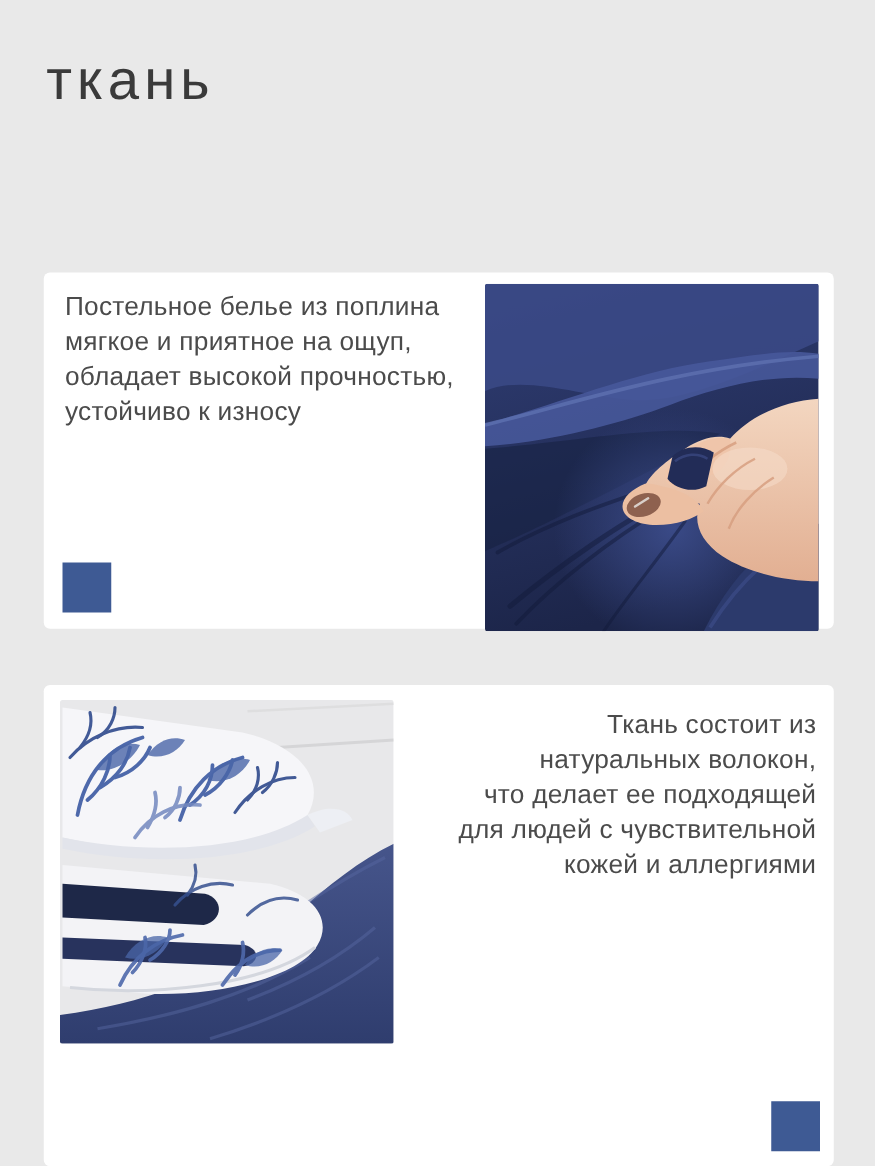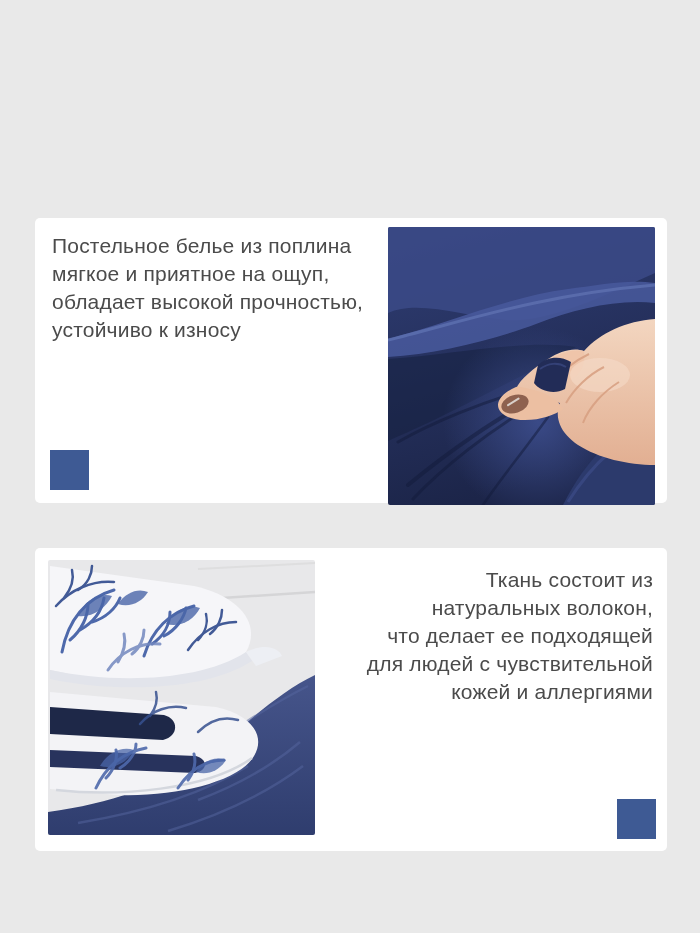--- a/index.html
+++ b/index.html
@@ -22,21 +22,21 @@
     margin:0;font-size:62px;font-weight:800;color:#2b2b2b;
     letter-spacing:4px;line-height:62px;
   }
 
   
   .card{
     position:absolute;left:35px;width:632px;
     background:#ffffff;border-radius:5px;
   }
   .card1{top:218px;height:285px;}
-  .card2{top:548px;height:303px;}
+  .card2{top:548px;height:385px;}
 
   .card-text{
     margin:0;position:absolute;
     font-size:21px;line-height:28px;color:#4b4b4b;
     letter-spacing:.2px;white-space:pre-line;
   }
   .card1 .card-text{left:17px;top:14px;width:360px;text-align:left;}
   .card2 .card-text{right:14px;top:18px;width:300px;text-align:right;}
 
   .photo{position:absolute;overflow:hidden;border-radius:2px;}
@@ -47,20 +47,21 @@
   .accent-square{position:absolute;width:39px;height:40px;background:#3e5a94;}
   .sq1{left:15px;bottom:13px;}
   .sq2{right:11px;bottom:12px;}
 </style>
 </head>
 <body style="background: rgb(233, 233, 233);">
 
 <div class="page">
 
   <div class="header">
+    <div class="subtitle">ткань</div>
   </div>
 
   <section class="card card1">
     <p class="card-text">Постельное белье из поплина
 мягкое и приятное на ощуп,
 обладает высокой прочностью,
 устойчиво к износу</p>
 
     <div class="photo photo1">
       <svg width="267" height="278" viewBox="0 0 267 278" xmlns="http://www.w3.org/2000/svg">

